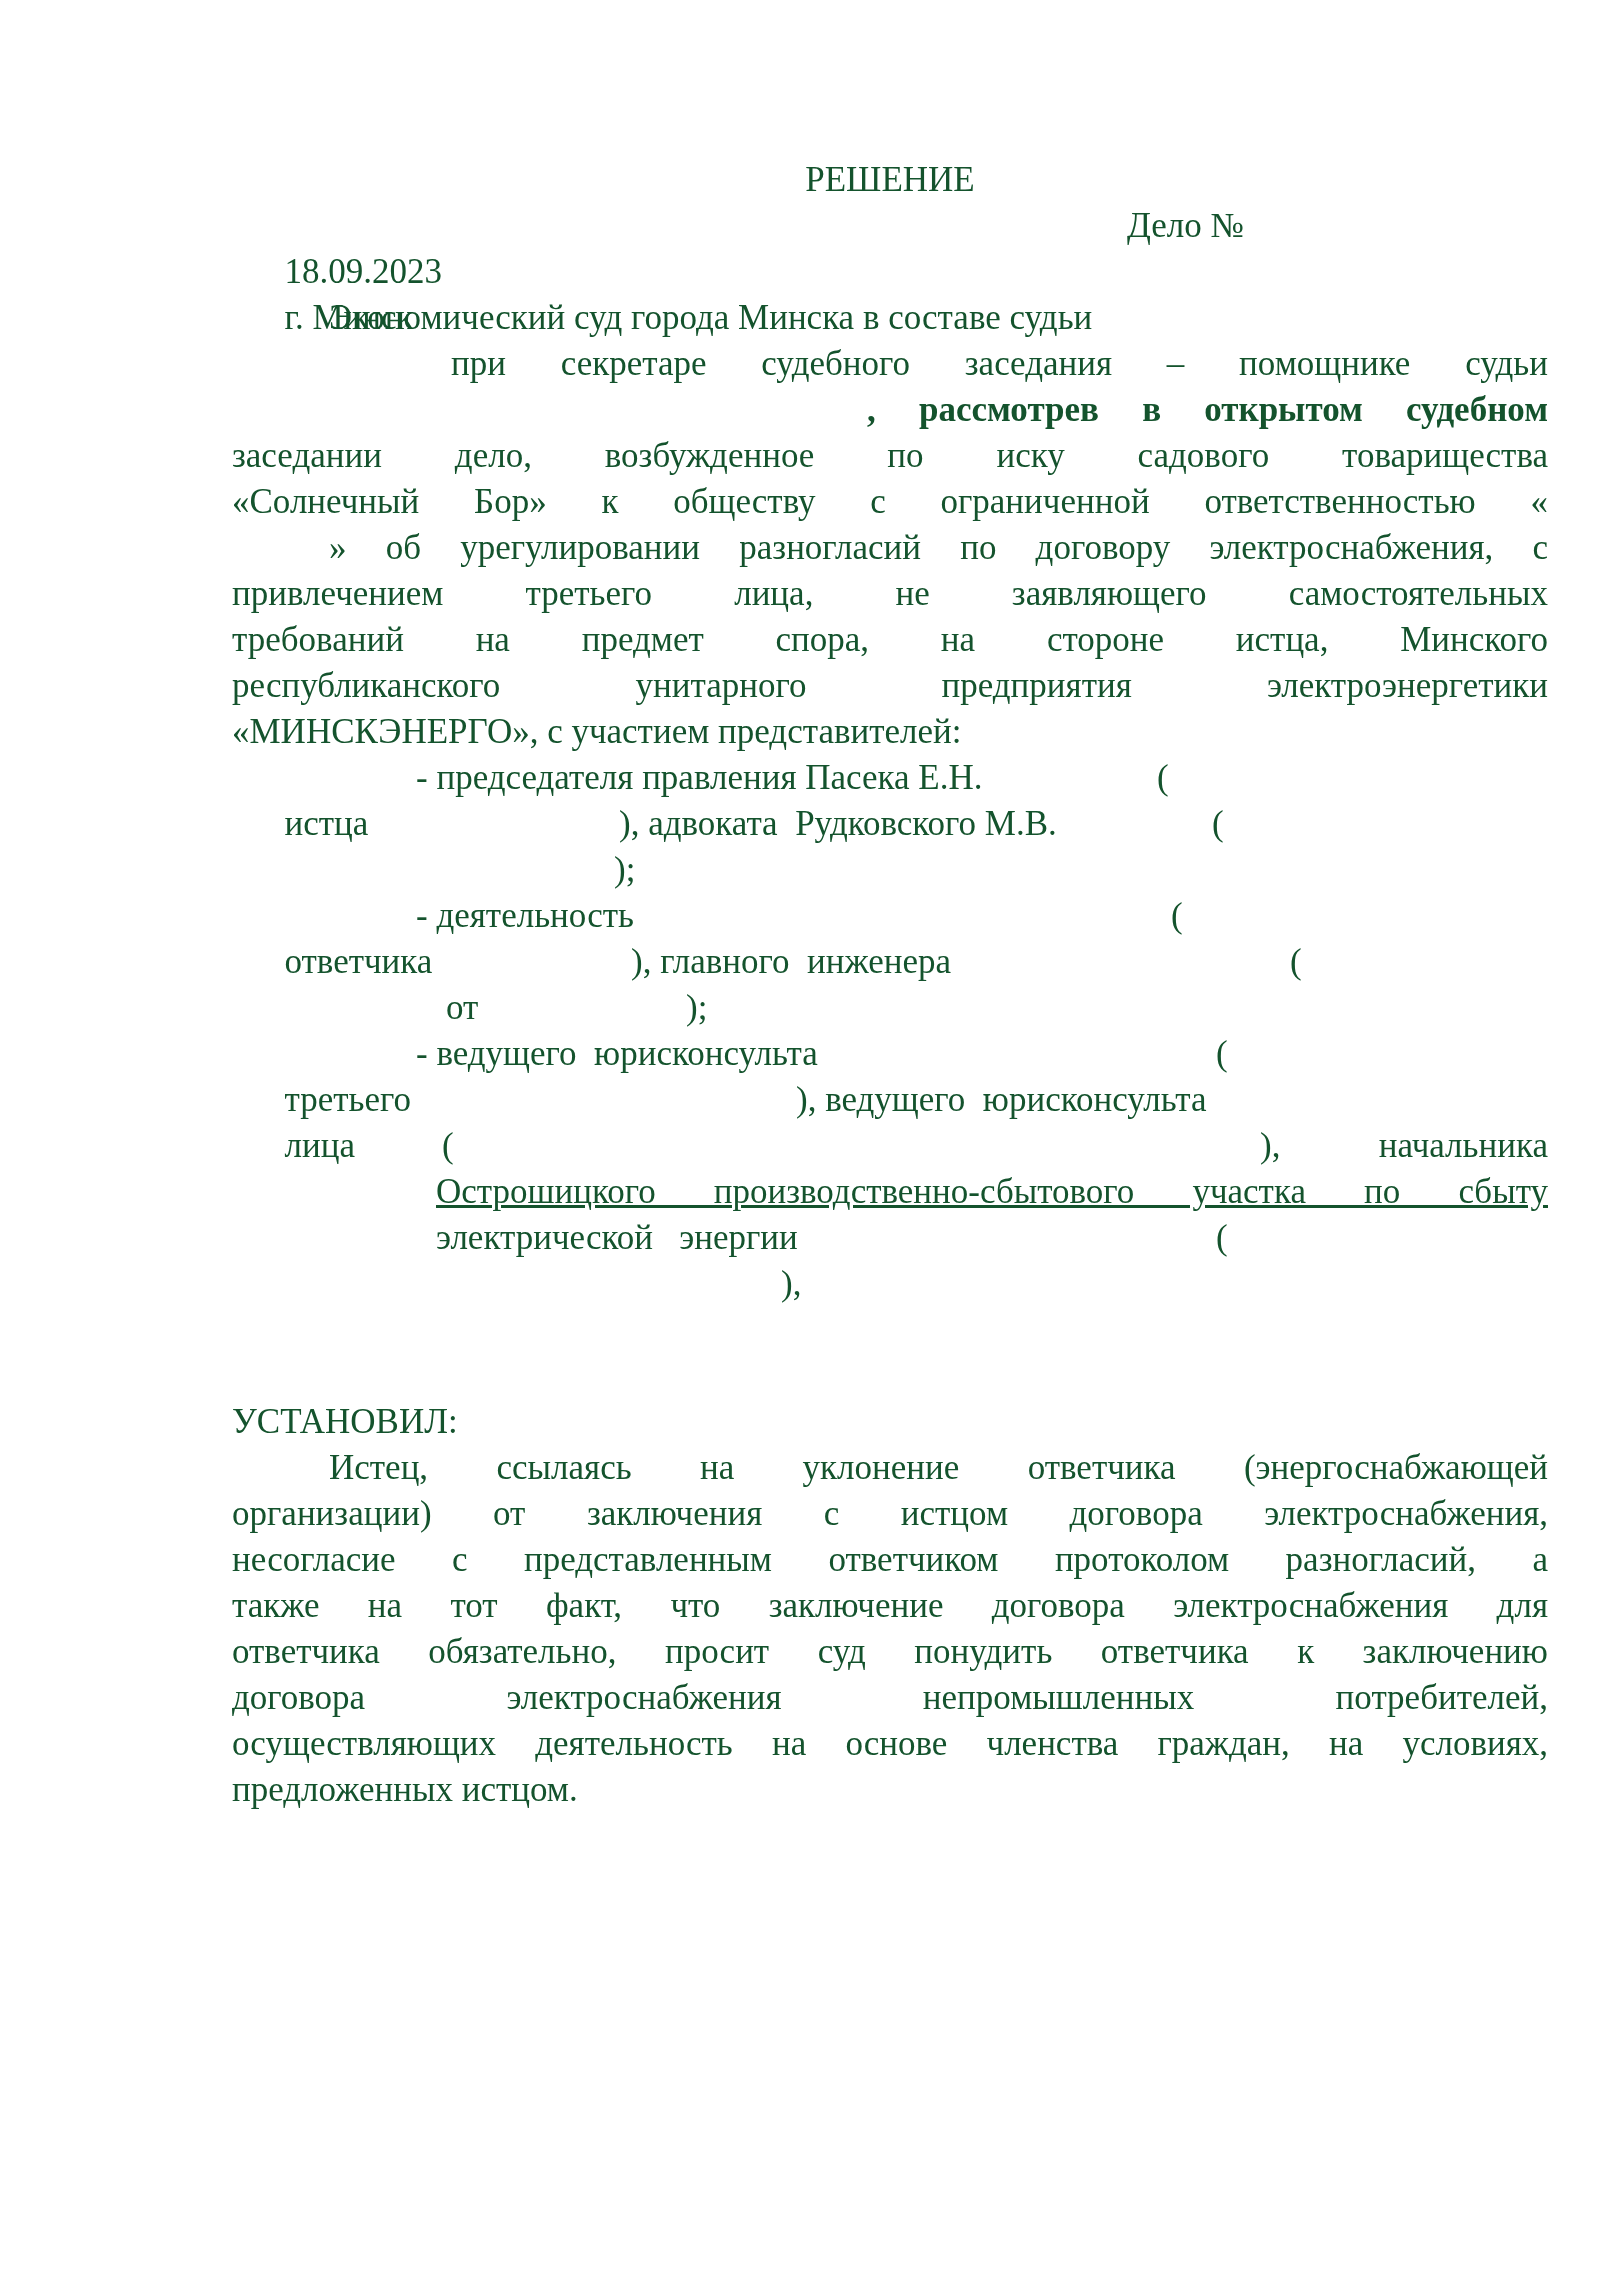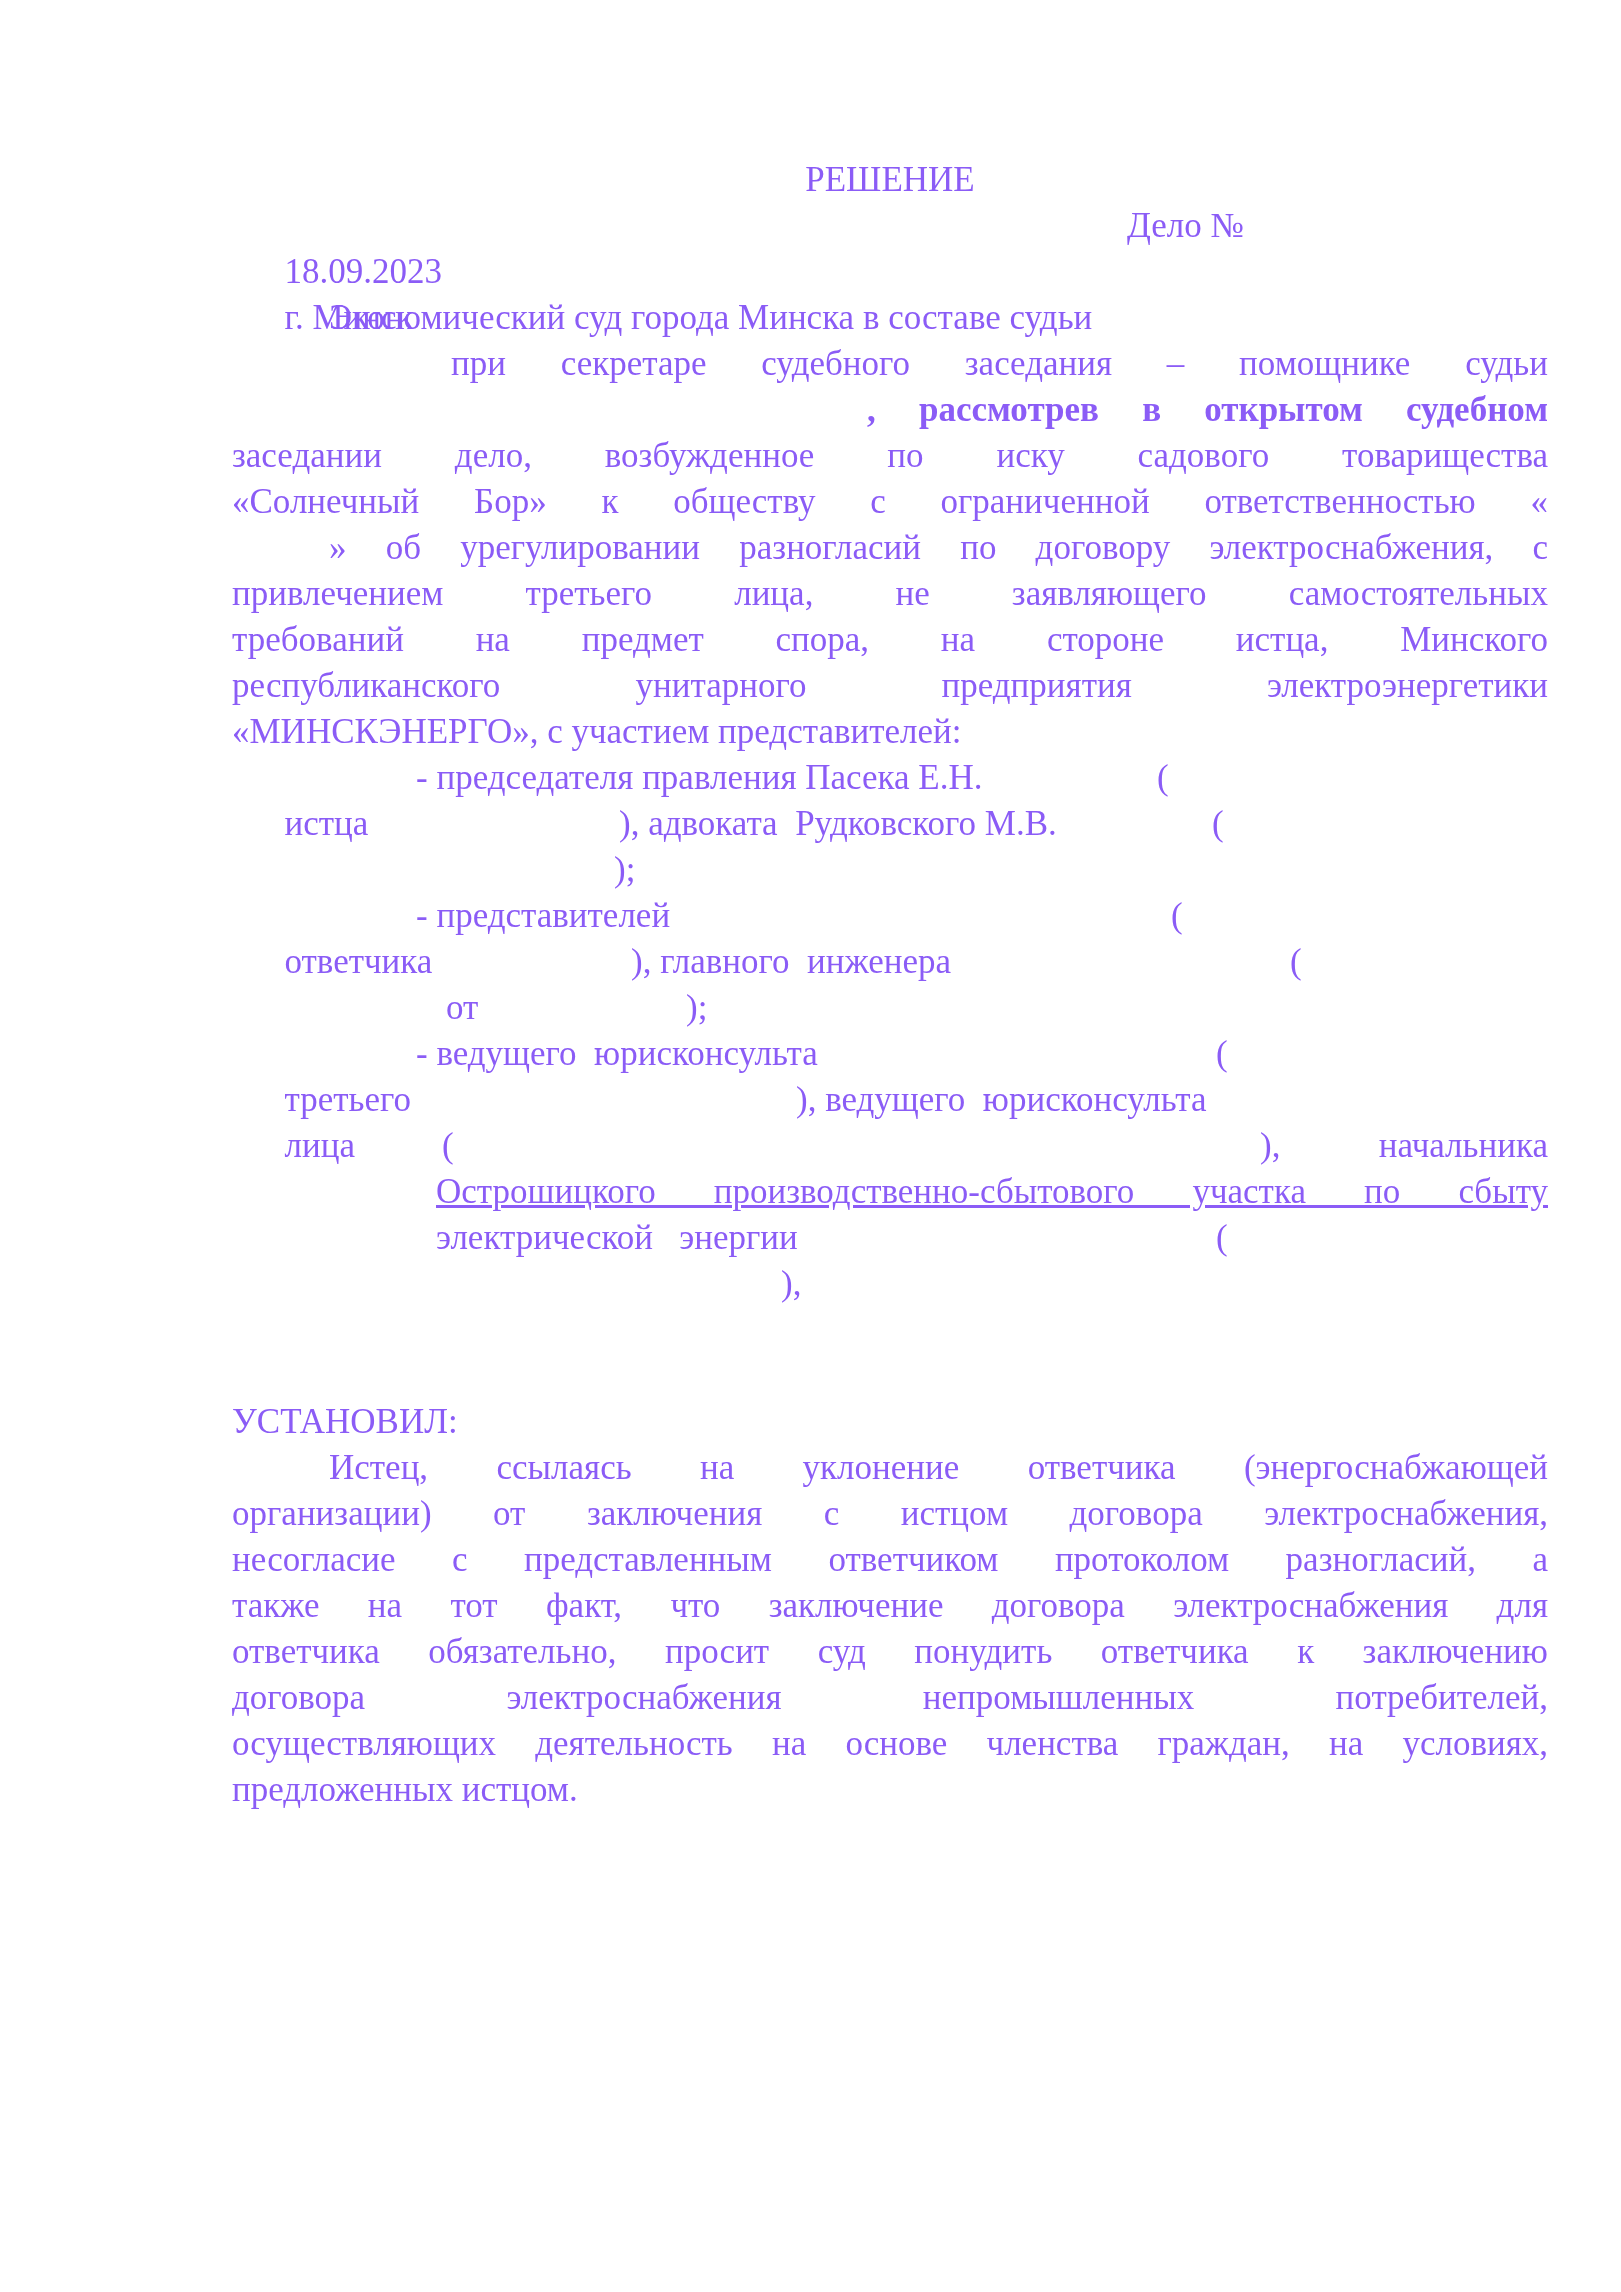--- a/index.html
+++ b/index.html
@@ -3,21 +3,21 @@
 <meta charset="utf-8">
 <style>
   html, body { margin: 0; padding: 0; background: #e8e8e8; }
   .page {
     position: relative;
     width: 1621px;
     height: 2293px;
     background: #ffffff;
     font-family: "Liberation Serif", "DejaVu Serif", serif;
     font-size: 35px;
-    color: #8b5cf6;
+    color: #14532d;
     overflow: hidden;
   }
   .content {
     position: absolute;
     left: 232px;
     top: 157px;
     width: 1316px;
   }
   .line {
     position: relative;
@@ -73,21 +73,21 @@
     <div class="line">
       <span class="at" style="left:387px">), адвоката  Рудковского М.В.</span>
       <span class="at" style="left:980px">(</span>
     </div>
     <div class="line">
       <span class="at" style="left:382px">);</span>
     </div>
 
     <div class="line">
       <span>ответчика</span>
-      <span class="at" style="left:184px">- представителей</span>
+      <span class="at" style="left:184px">- деятельность</span>
       <span class="at" style="left:939px">(</span>
     </div>
     <div class="line">
       <span class="at" style="left:399px">), главного  инженера</span>
       <span class="at" style="left:1058px">(</span>
     </div>
     <div class="line">
       <span class="at" style="left:214px">от</span>
       <span class="at" style="left:454px">);</span>
     </div>

